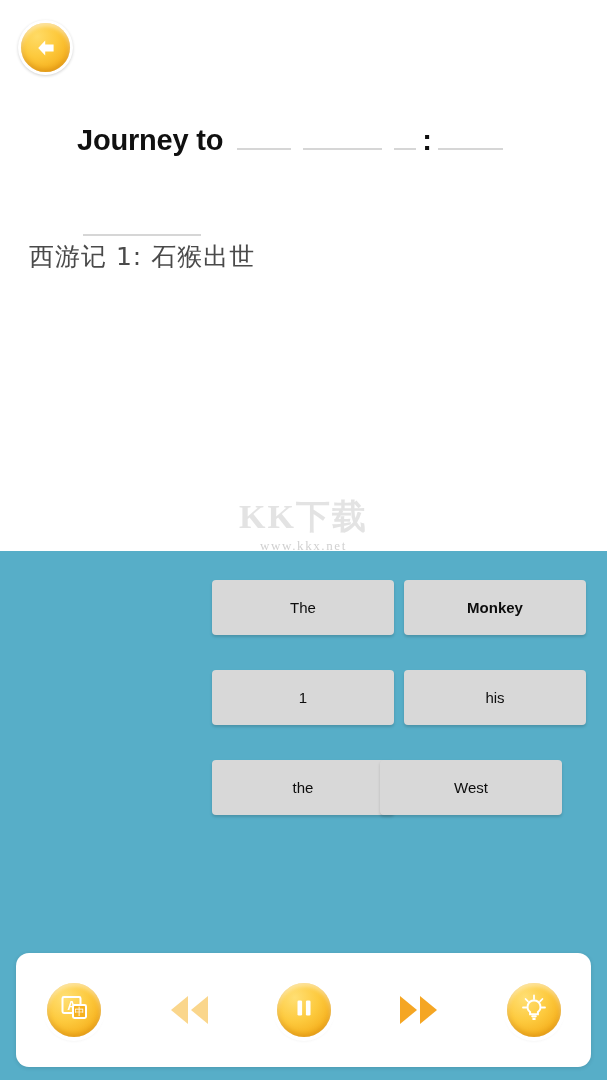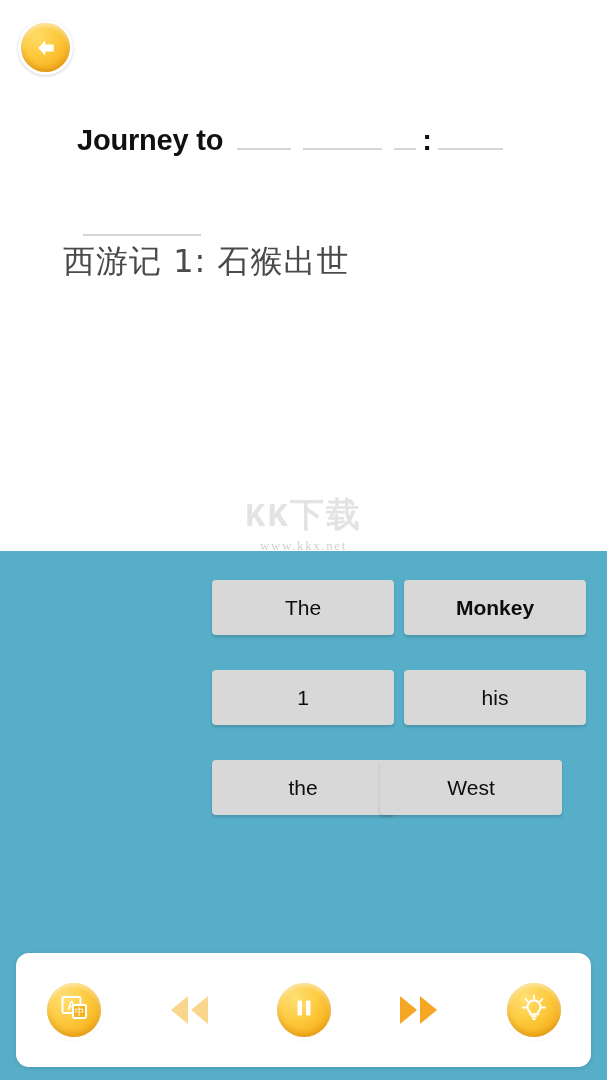--- a/index.html
+++ b/index.html
@@ -94,44 +94,43 @@
 
   #sentence-line2 {
     margin-top: 34px;
   }
 
   
   #chinese-text {
     position: absolute;
     left: 29px;
     top: 240px;
-    font-size: 32px;
+    font-size: 25px;
     color: #4a4a4a;
     font-family: "DejaVu Sans", "Liberation Sans", sans-serif;
     letter-spacing: 1px;
     white-space: nowrap;
-    margin-left: 34px;
   }
 
   
   #watermark {
     position: absolute;
     left: 0;
     top: 498px;
     width: 607px;
     text-align: center;
     pointer-events: none;
     z-index: 5;
   }
   #watermark-logo {
     font-size: 34px;
     font-weight: bold;
     color: rgba(170,170,170,0.33);
     letter-spacing: 2px;
-    font-family: Liberation Mono, monospace;
+    font-family: Liberation Serif, serif;
     line-height: 38px;
   }
   #watermark-url {
     font-size: 13px;
     color: rgba(150,150,150,0.45);
     letter-spacing: 1.6px;
     font-family: Liberation Serif, serif;
     margin-top: 2px;
   }
 
@@ -157,21 +156,21 @@
 
   .word-tile {
     position: absolute;
     height: 55px;
     background: #D8D8D8;
     border-radius: 4px;
     box-shadow: 0 2px 3px rgba(0,0,0,0.16);
     display: flex;
     align-items: center;
     justify-content: center;
-    font-size: 21px;
+    font-size: 15px;
     color: #0d0d0d;
     cursor: pointer;
     user-select: none;
   }
   .tile-w { width: 182px; }
 
   
   #toolbar {
     position: absolute;
     left: 16px;

